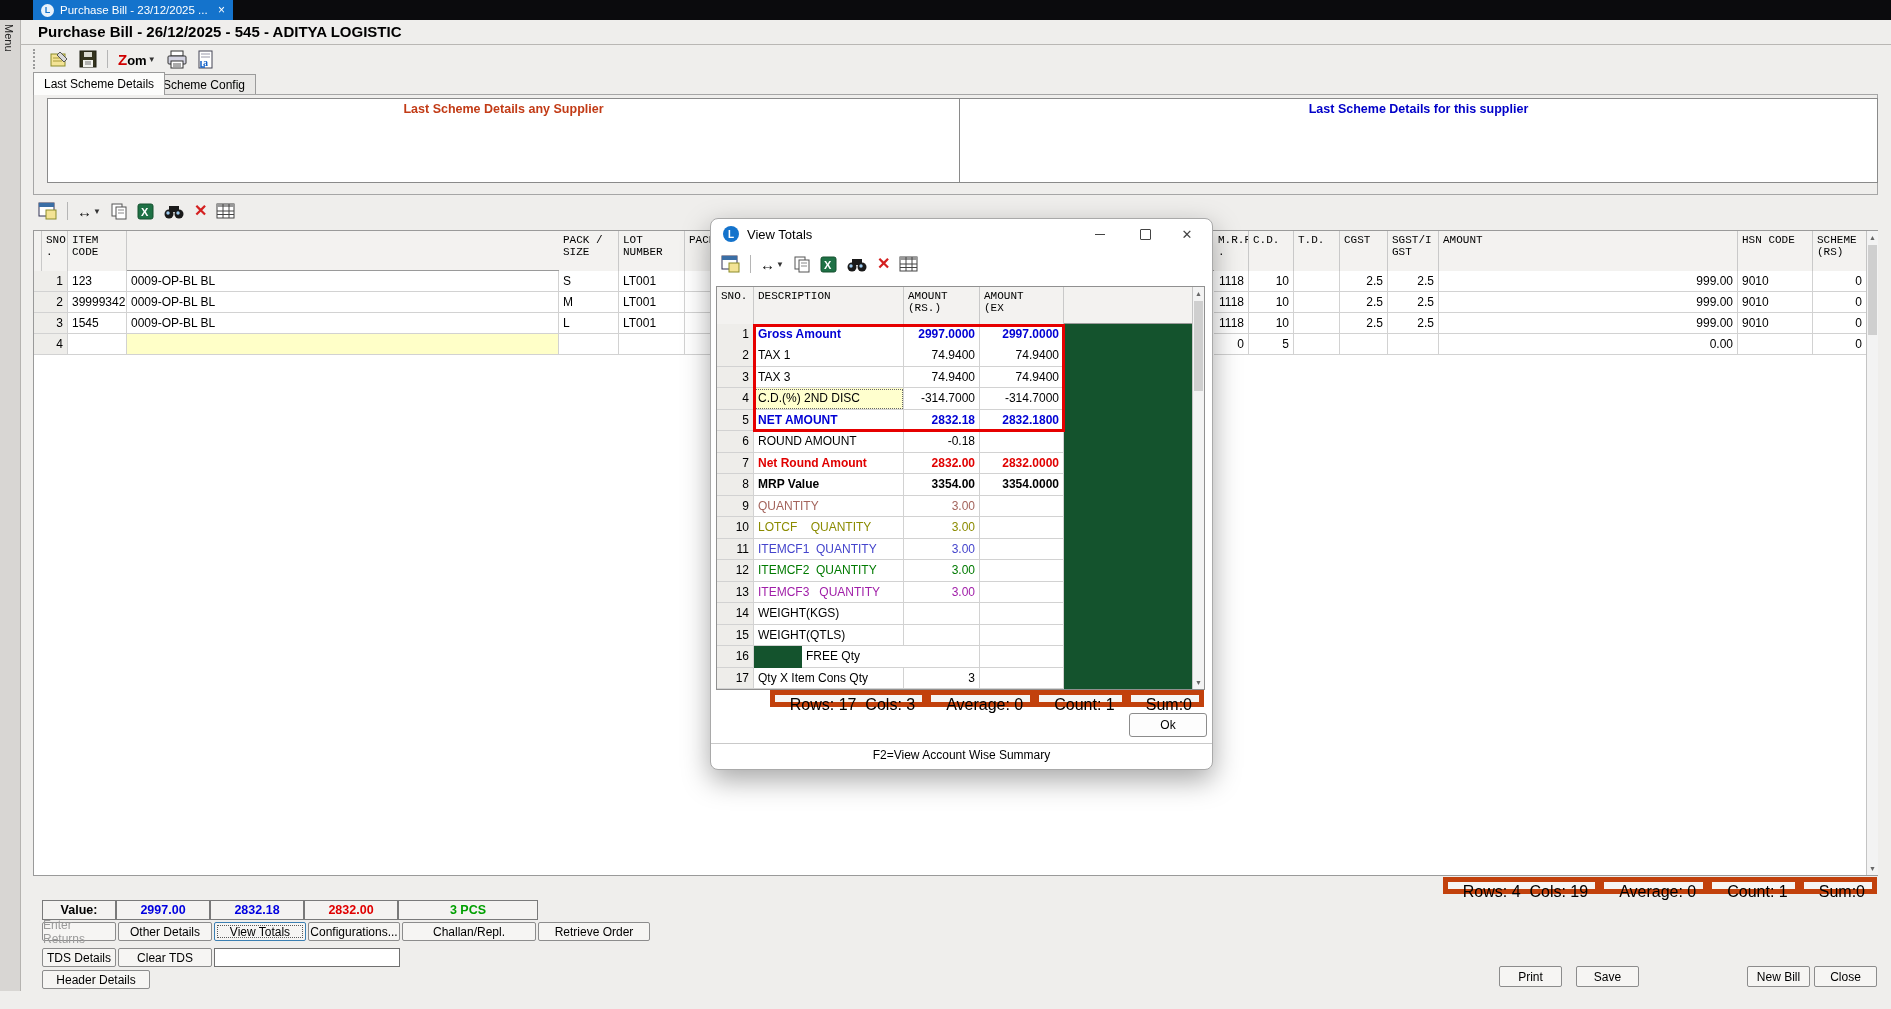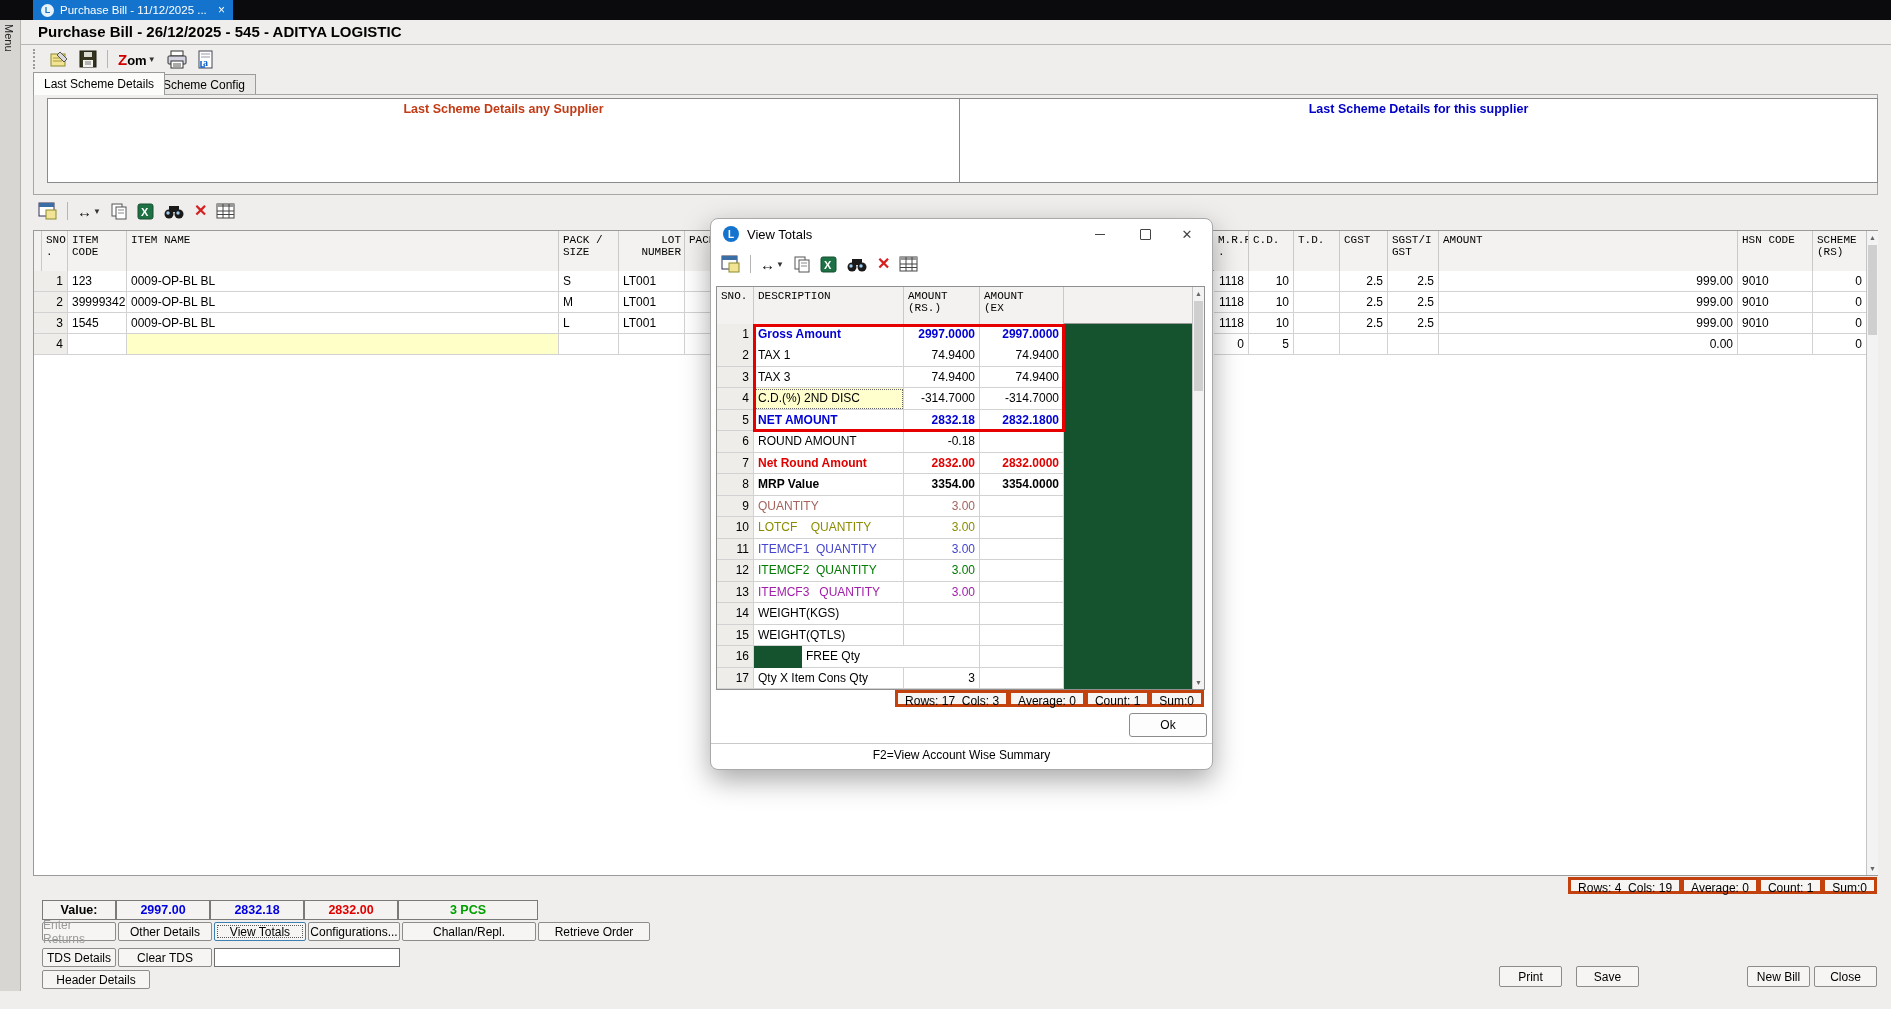--- a/index.html
+++ b/index.html
@@ -42,21 +42,21 @@
   .gc{position:absolute;font-size:12px;padding:3px 4px 0 4px;box-sizing:border-box;border-right:1px solid #D2D2D2;
       border-bottom:1px solid #D2D2D2;overflow:hidden;white-space:pre;background:#fff;}
   .gc.gray{background:#EEEDEA;}
   .gc.yellow{background:#FFFFC8;}
   .gc.r{text-align:right;}
   .sbar{position:absolute;background:#F3F3F3;border-left:1px solid #C4C4C4;box-sizing:border-box;}
   .sbar .arr{position:absolute;left:0;width:100%;height:13px;color:#666;font-size:7px;text-align:center;line-height:13px;}
   .sbar .thumb{position:absolute;left:1px;right:1px;top:14px;height:90px;background:#CFCFCF;}
   
   .segrow{position:absolute;display:flex;justify-content:flex-end;}
-  .seg{border:3px solid #c2410c;background:#F6F5F3;font-size:12px;padding:1px 7px 0 7px;margin-left:-1px;
+  .seg{border:5px solid #c2410c;background:#F6F5F3;font-size:16px;padding:1px 7px 0 15px;margin-left:-1px;
        white-space:pre;height:17px;box-sizing:border-box;}
   
   .dialog{left:710px;top:218px;width:503px;height:552px;background:#fff;border:1px solid #A9A9A9;border-radius:8px;
           box-shadow:0 10px 28px rgba(0,0,0,.35);box-sizing:border-box;}
   .dlg-title{position:absolute;left:0;top:0;width:100%;height:30px;display:flex;align-items:center;padding:0 12px;
              box-sizing:border-box;font-size:13px;gap:8px;}
   .dlg-title .logo{width:16px;height:16px;border-radius:50%;background:#1473CC;color:#fff;font-size:10px;font-weight:bold;
              display:flex;align-items:center;justify-content:center;}
   .winbtn{position:absolute;top:5px;width:28px;height:21px;display:flex;align-items:center;justify-content:center;color:#444;}
   .minglyph{width:10px;border-bottom:1.5px solid #444;}
@@ -81,21 +81,21 @@
   svg{display:block;}
 </style>
 </head>
 <body>
 
 <div class="screen">
 
   <div class="abs tabstrip"></div>
   <div class="abs mditab">
     <span class="logo">L</span>
-    <span>Purchase Bill - 11/12/2025 ...</span>
+    <span>Purchase Bill - 23/12/2025 ...</span>
     <span class="x">×</span>
   </div>
 
   <div class="abs menustrip"></div>
   <div class="abs menutext">Menu</div>
 
   <div class="abs apptitle">Purchase Bill - 26/12/2025 - 545 - ADITYA LOGISTIC</div>
   <div class="abs titlesep"></div>
 
   <div class="abs tbar" style="left:33px;top:48px;">
@@ -206,24 +206,23 @@
     </div>
   </div>
 
   <div class="abs grid" id="main-grid" style="left:33px;top:230px;width:1845px;height:646px;">
       <div class="ghstrip" style="left: 0px; top: 0px; width: 1832px; height: 40px;"></div>
       <div class="gh" style="left: 0px; top: 0px; width: 8px; height: 40px;"></div>
       <div class="gh" style="left: 8px; top: 0px; width: 26px; height: 40px;">SNO
 .</div>
       <div class="gh" style="left: 34px; top: 0px; width: 59px; height: 40px;">ITEM
 CODE</div>
-      <div class="gh" style="left: 93px; top: 0px; width: 432px; height: 40px;">ITEM NAME</div>
       <div class="gh" style="left: 525px; top: 0px; width: 60px; height: 40px;">PACK /
 SIZE</div>
-      <div class="gh" style="left: 585px; top: 0px; width: 66px; height: 40px; text-align: right;">LOT
+      <div class="gh" style="left: 585px; top: 0px; width: 66px; height: 40px;">LOT
 NUMBER</div>
       <div class="gh" style="left: 651px; top: 0px; width: 80px; height: 40px;">PACK</div>
       <div class="gh" style="left: 1180px; top: 0px; width: 35px; height: 40px;">M.R.P
 .</div>
       <div class="gh" style="left: 1215px; top: 0px; width: 45px; height: 40px;">C.D.</div>
       <div class="gh" style="left: 1260px; top: 0px; width: 46px; height: 40px;">T.D.</div>
       <div class="gh" style="left: 1306px; top: 0px; width: 48px; height: 40px;">CGST</div>
       <div class="gh" style="left: 1354px; top: 0px; width: 51px; height: 40px;">SGST/I
 GST</div>
       <div class="gh" style="left: 1405px; top: 0px; width: 299px; height: 40px;">AMOUNT</div>

